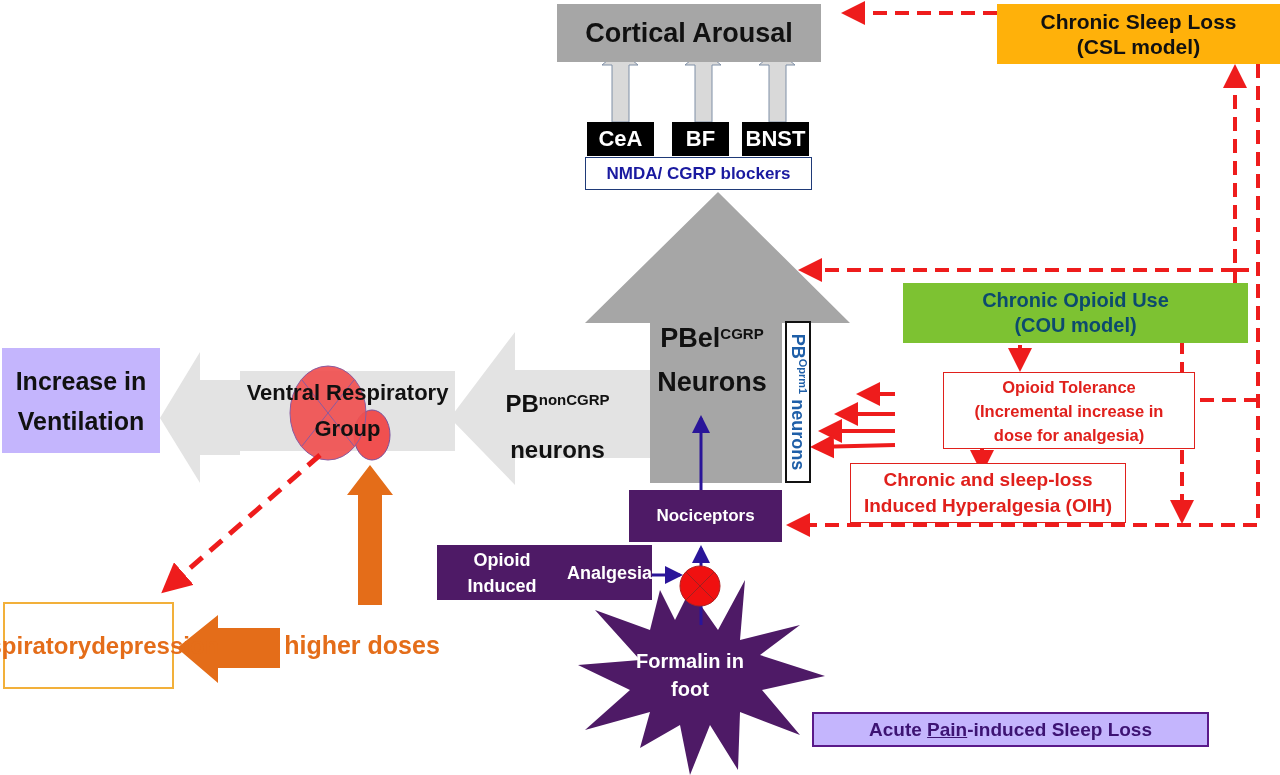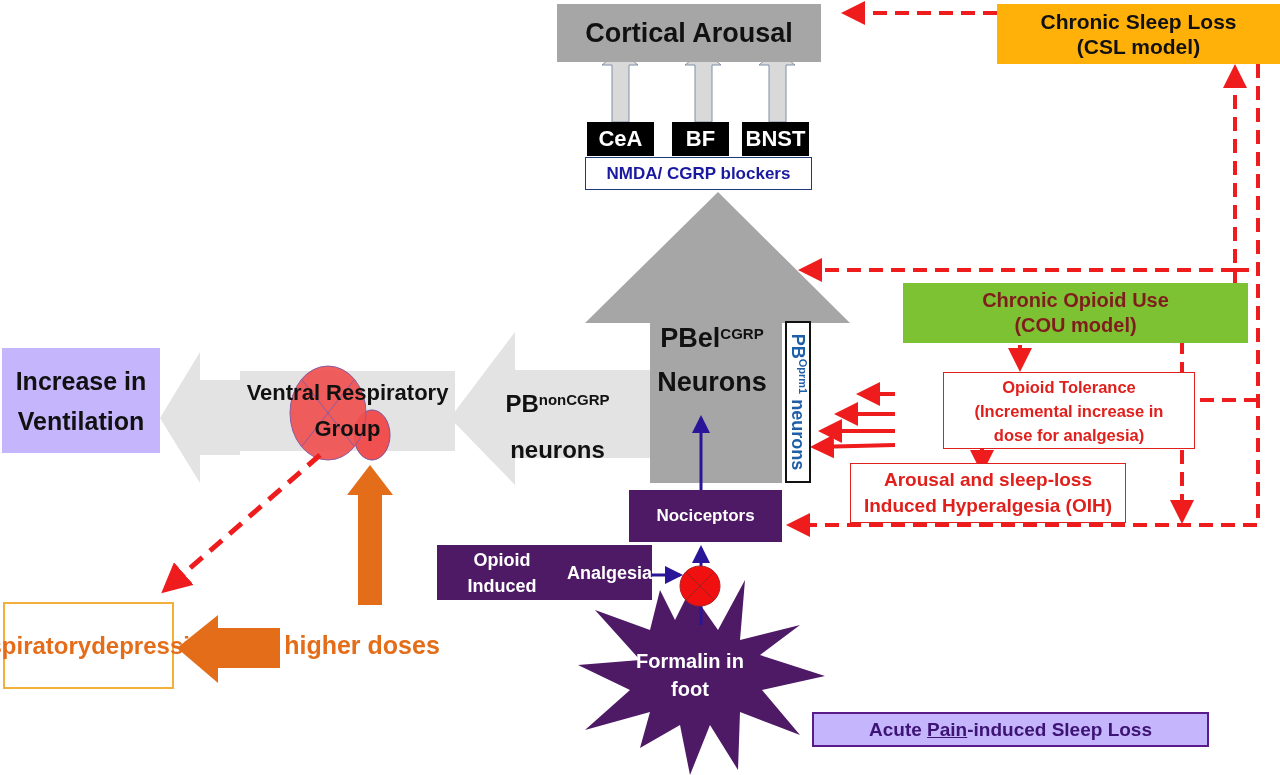--- a/index.html
+++ b/index.html
@@ -9,21 +9,21 @@
   .calibri { font-family:"Liberation Sans", sans-serif; }
   .cortical { left:557px; top:4px; width:264px; height:58px; background:#a6a6a6; font-size:27px; font-weight:bold; color:#111; }
   .csl { left:997px; top:4px; width:283px; height:60px; background:#ffb10a; font-size:21px; font-weight:bold; color:#111; line-height:25px; }
   .region { top:122px; height:34px; background:#000; color:#fff; font-size:22px; font-weight:bold; }
   .nmda { left:585px; top:157px; width:227px; height:33px; background:#fff; border:1.5px solid #1f3a78; color:#1a1aa0; font-size:17px; font-weight:bold; }
   .pbel { left:650px; top:315px; width:124px; height:90px; font-size:27px; font-weight:bold; color:#111; line-height:44px; flex-direction:column; }
   .pbel sup, .pbnon sup { font-size:15px; vertical-align:top; position:relative; top:-4px; }
   .oprm { left:785px; top:321px; width:26px; height:162px; background:#fff; border:2px solid #111; }
   .oprm span { transform:rotate(90deg); white-space:nowrap; color:#1f5fa8; font-size:18px; font-weight:bold; }
   .oprm sup { font-size:11px; }
-  .cou { left:903px; top:283px; width:345px; height:60px; background:#7dc232; font-size:20px; font-weight:bold; color:#7f1d1d; line-height:25px; }
+  .cou { left:903px; top:283px; width:345px; height:60px; background:#7dc232; font-size:20px; font-weight:bold; color:#0c4a6e; line-height:25px; }
   .tol { left:895px; top:372px; width:252px; height:77px; background:#fff; border:1.5px solid #e0201c; color:#e0201c; font-size:16.5px; font-weight:bold; line-height:24px; }
   .oih { left:850px; top:463px; width:276px; height:60px; background:#fff; border:1.5px solid #e0201c; color:#e0201c; font-size:19px; font-weight:bold; line-height:26px; }
   .noci { left:629px; top:490px; width:153px; height:52px; background:#4e1a66; color:#fff; font-size:17px; font-weight:bold; }
   .oia { left:437px; top:545px; width:215px; height:55px; background:#4e1a66; color:#fff; font-size:18px; font-weight:bold; line-height:26px; }
   .acute { left:812px; top:712px; width:397px; height:35px; background:#c4b5fd; border:2.5px solid #5a1a8a; color:#3d1373; font-size:19px; font-weight:bold; }
   .acute u { text-decoration:underline; }
   .incvent { left:2px; top:348px; width:158px; height:105px; background:#c4b5fd; font-size:25px; font-weight:bold; color:#111; line-height:40px; }
   .vrg { left:240px; top:371px; width:215px; height:80px; font-size:22px; font-weight:bold; color:#111; line-height:36px; }
   .pbnon { left:495px; top:370px; width:125px; height:90px; font-size:24px; font-weight:bold; color:#111; line-height:46px; flex-direction:column;margin-top:12px; }
   .resp { left:3px; top:602px; width:171px; height:87px; background:#fff; border:2px solid #f2b03a; color:#e46d19; font-size:24px; font-weight:bold; line-height:37px; }
@@ -134,21 +134,21 @@
   <span>(COU model)</span>
 </div>
 
 <div class="box tol calibri" style="flex-direction:column;margin-left:48px;">
   <span>Opioid Tolerance</span>
   <span>(Incremental increase in</span>
   <span>dose for analgesia)</span>
 </div>
 
 <div class="box oih calibri" style="flex-direction:column;">
-  <span>Arousal and sleep-loss</span>
+  <span>Chronic and sleep-loss</span>
   <span>Induced Hyperalgesia (OIH)</span>
 </div>
 
 <div class="box noci calibri">
   <span>Nociceptors</span>
 </div>
 
 <div class="box oia calibri" style="flex-direction:row;">
   <span>Opioid Induced</span>
   <span>Analgesia</span>

